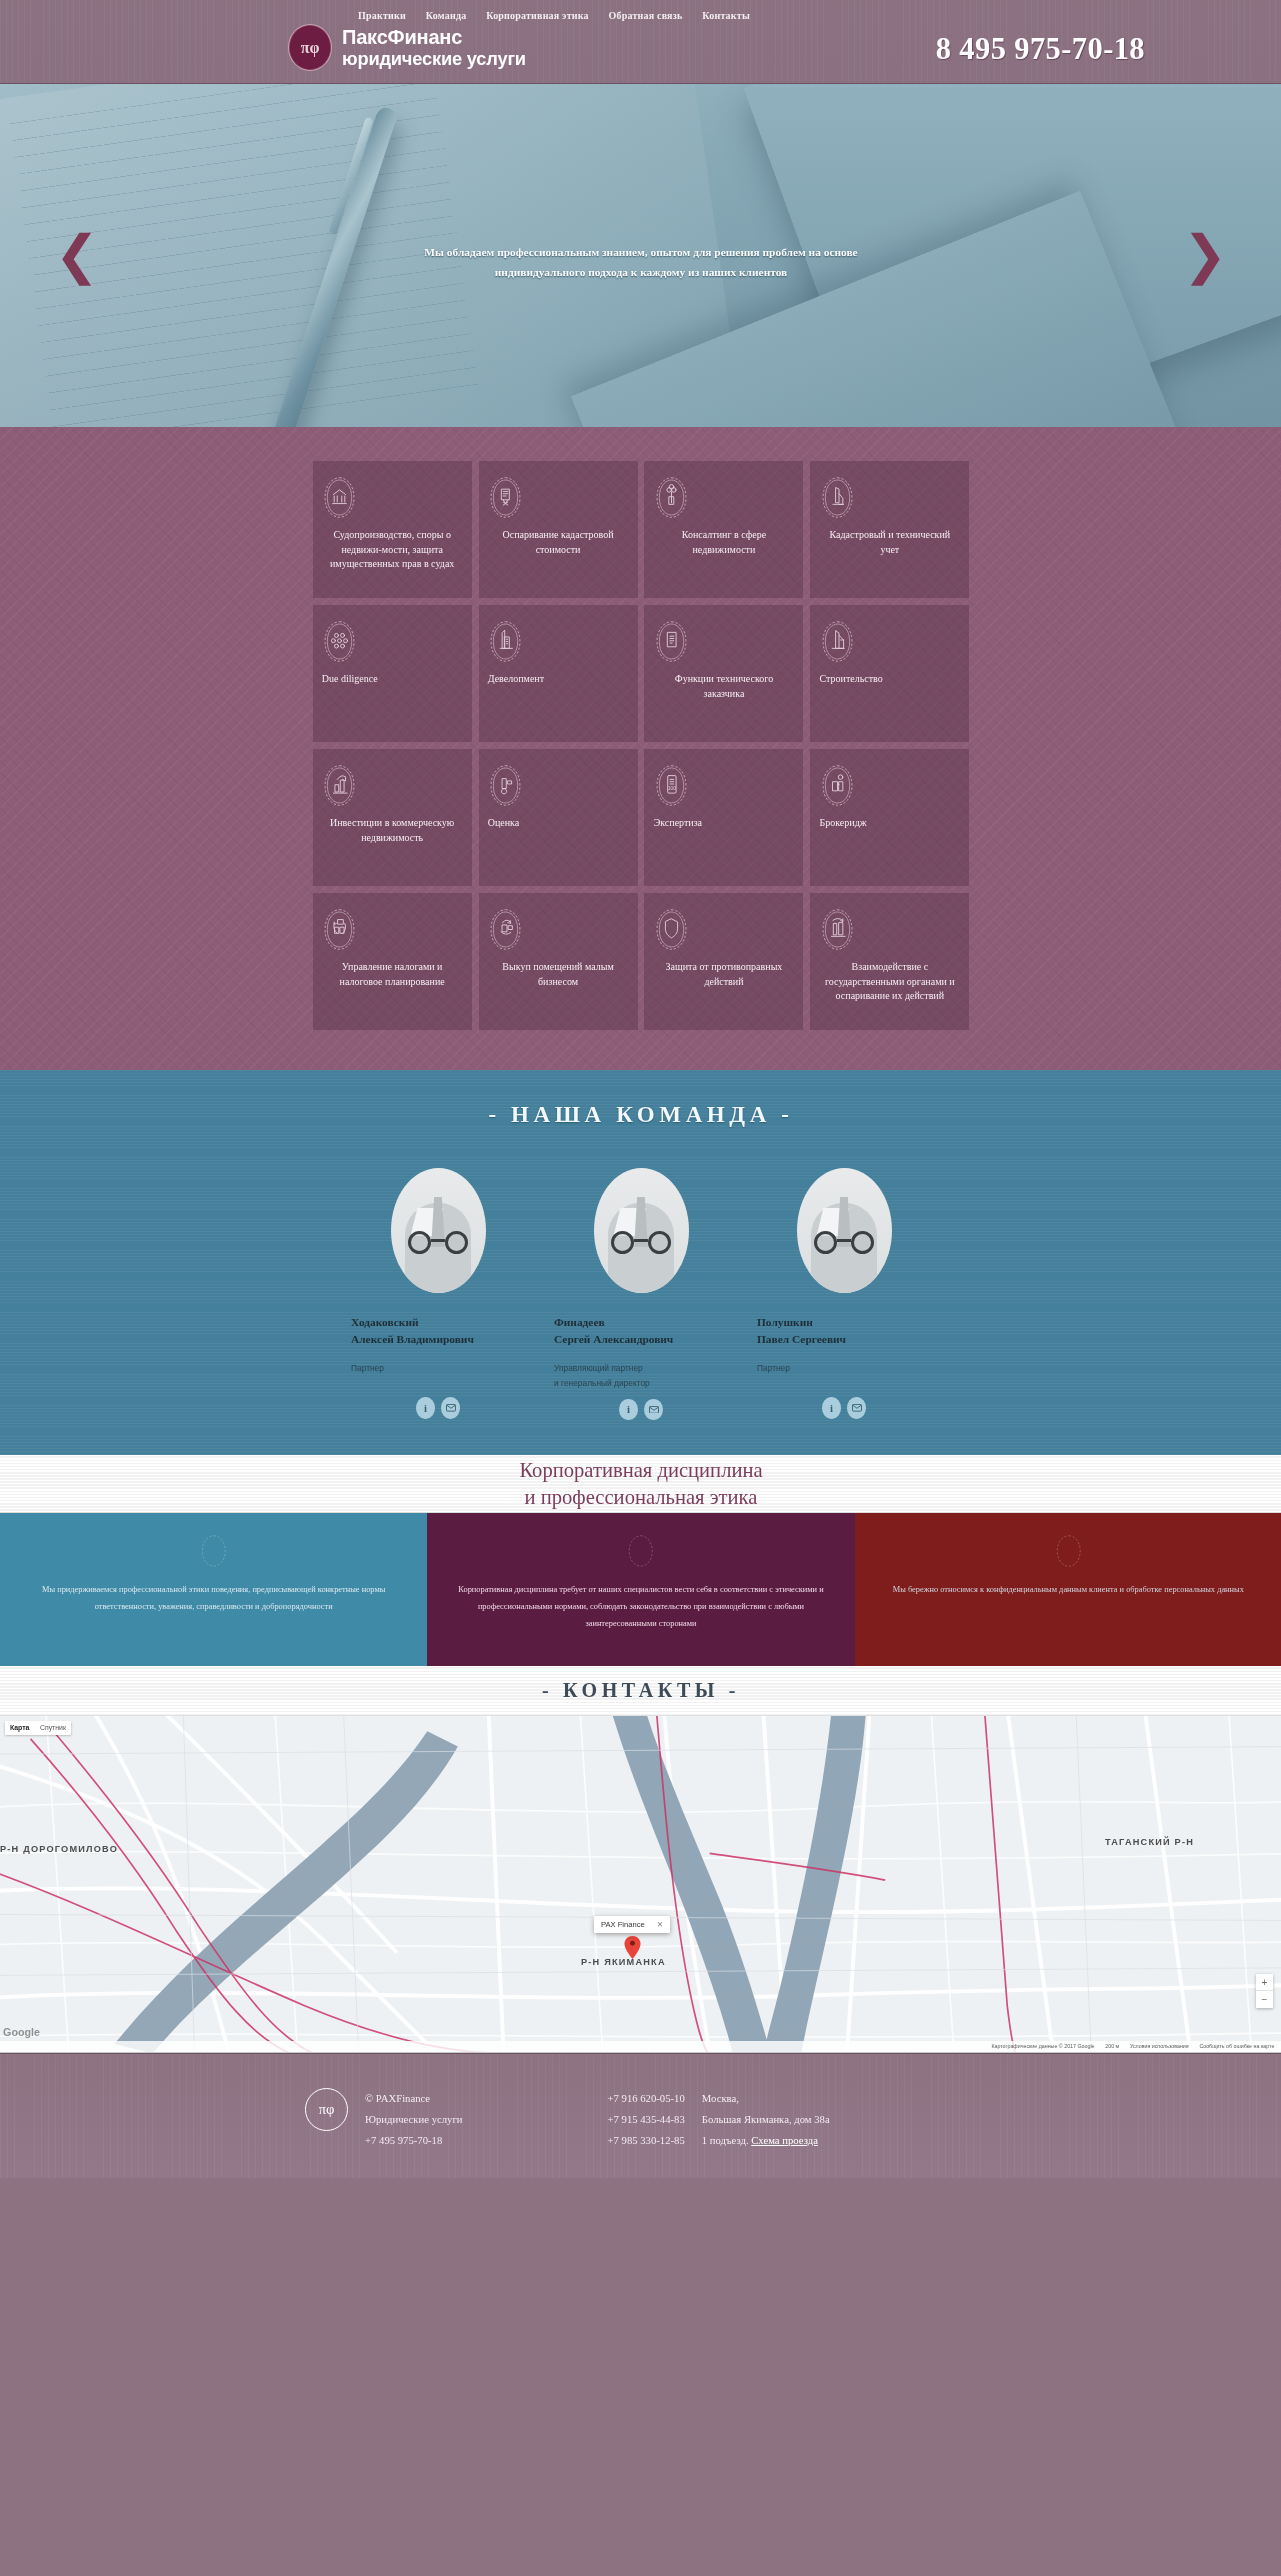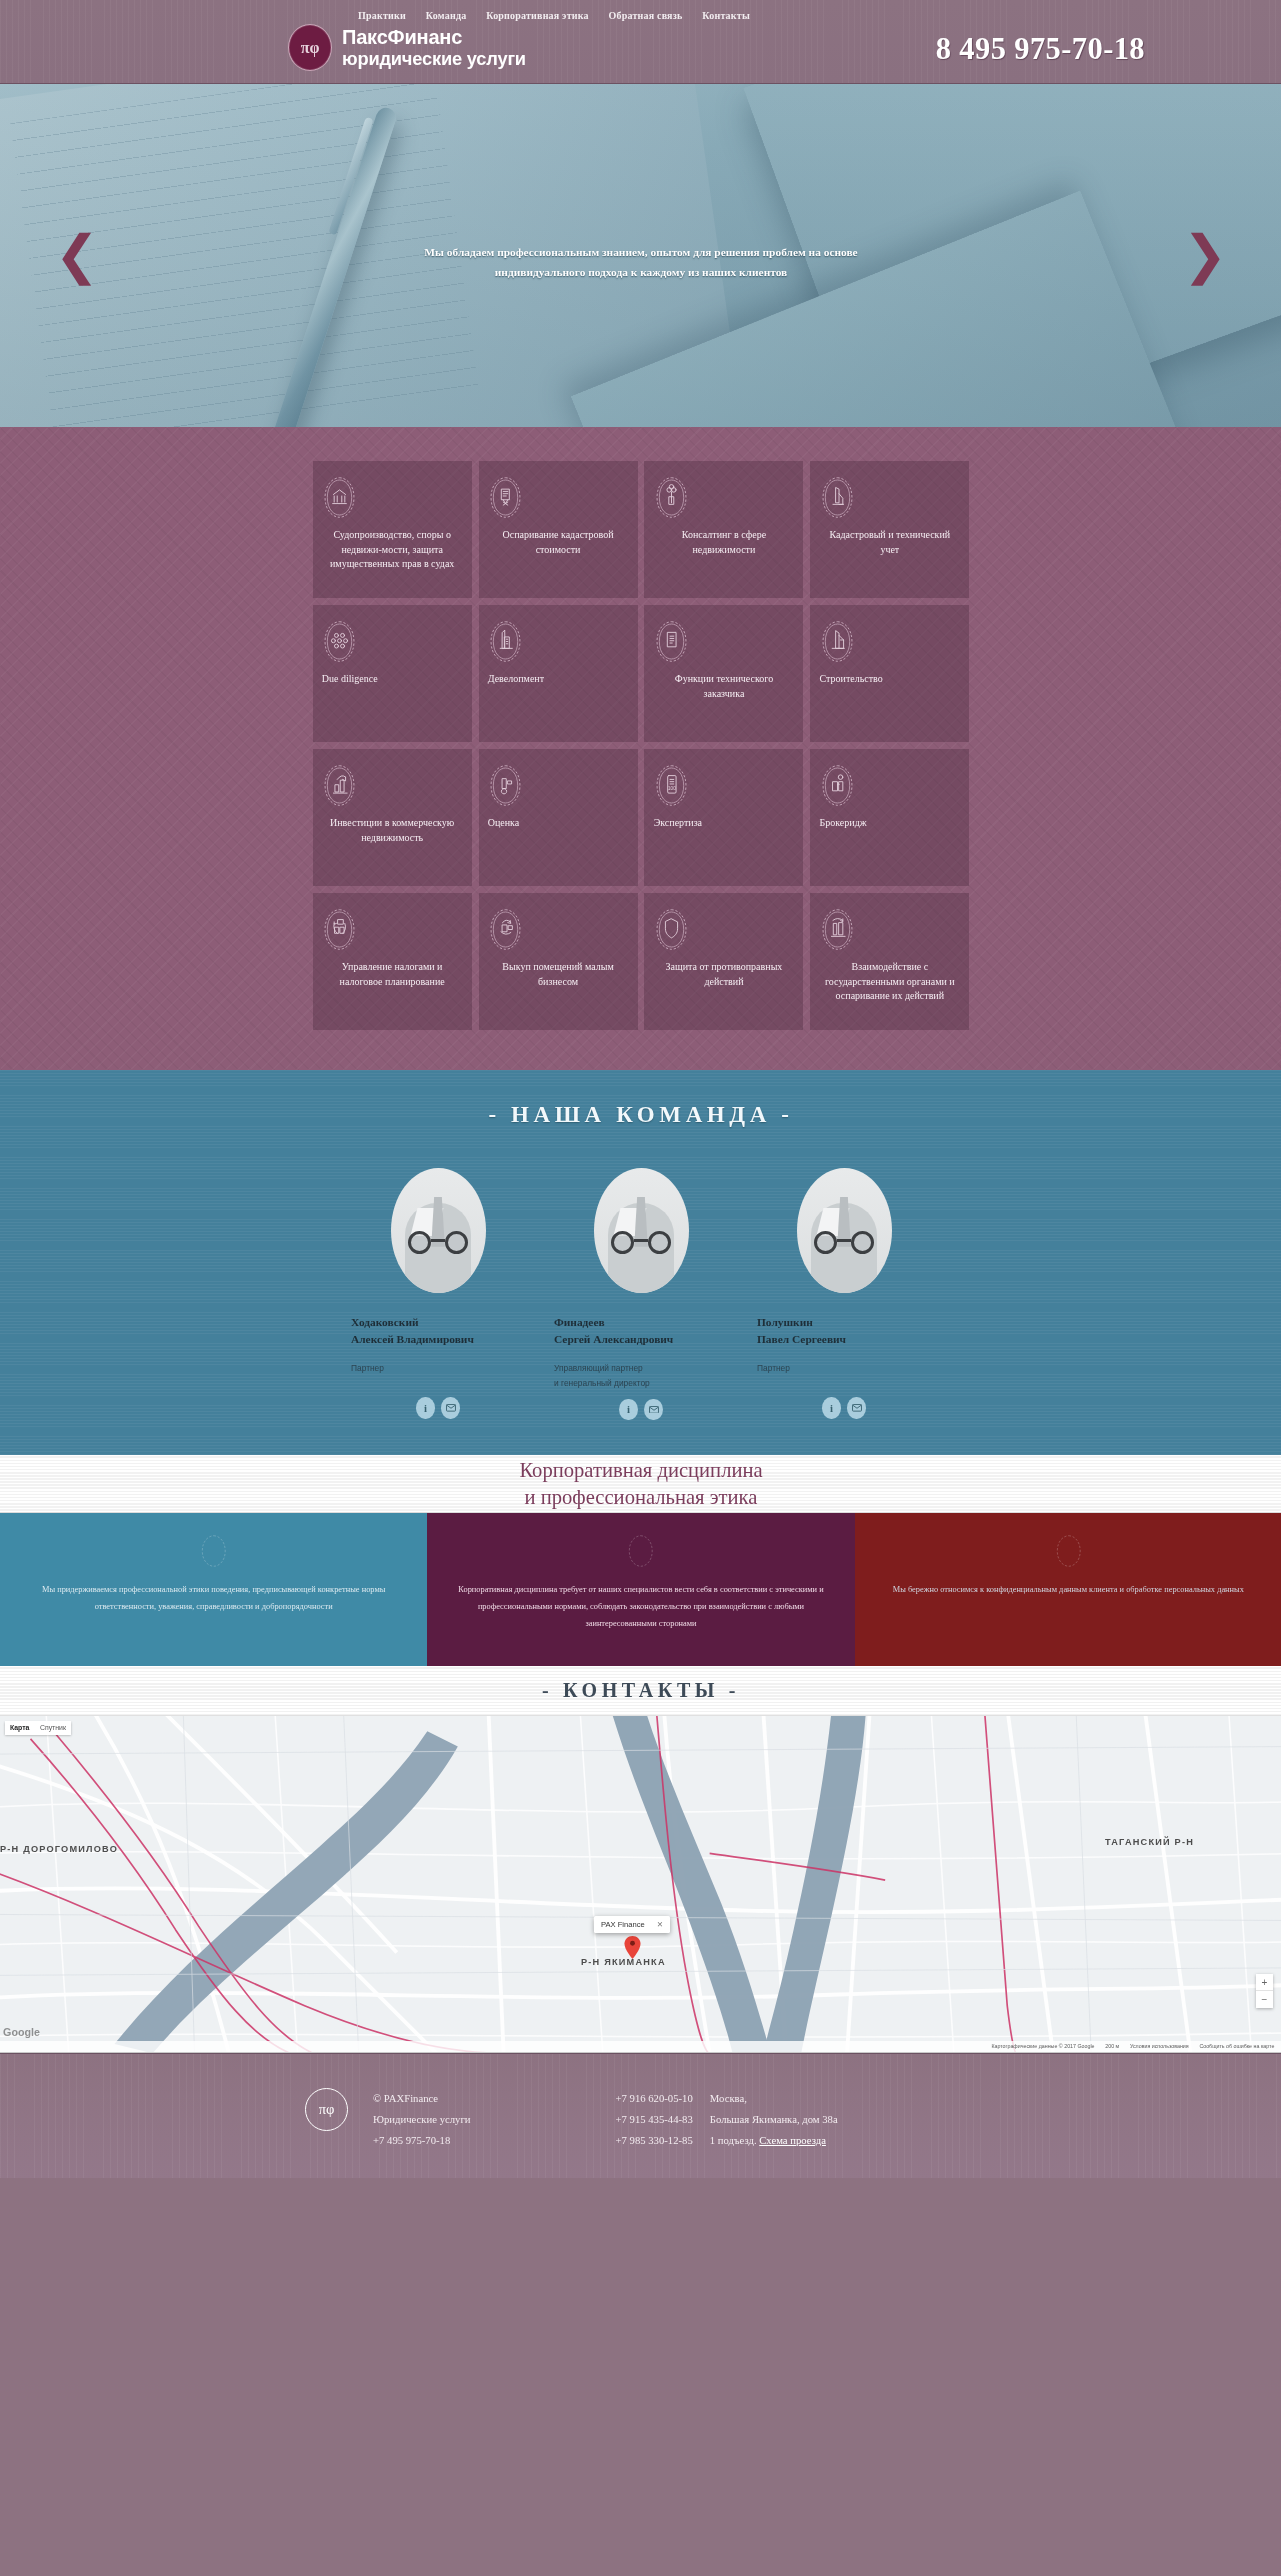--- a/index.html
+++ b/index.html
@@ -341,21 +341,21 @@
   }
   .f-logo{
     width:43px;height:43px;border-radius:50%;
     border:1.5px solid #ffffff;color:#ffffff;
     display:flex;align-items:center;justify-content:center;
     font-size:14.5px;font-family:"Liberation Serif", serif;
     margin-right:17px;flex:none;
   }
   .f-col{
     font-family:"Liberation Serif", serif;
-    color:#f3ecf0;font-size:10.7px;line-height:1.95;margin-left:8px;
+    color:#f3ecf0;font-size:10.7px;line-height:1.95;
   }
   .f-col.c-phones{margin-left:145px;}
   .f-col.c-addr{margin-left:17px;}
   .f-col a{color:#ffffff;text-decoration:underline;}
 </style>
 </head>
 <body>
 
 <header class="site-header">
   <nav class="topnav">

